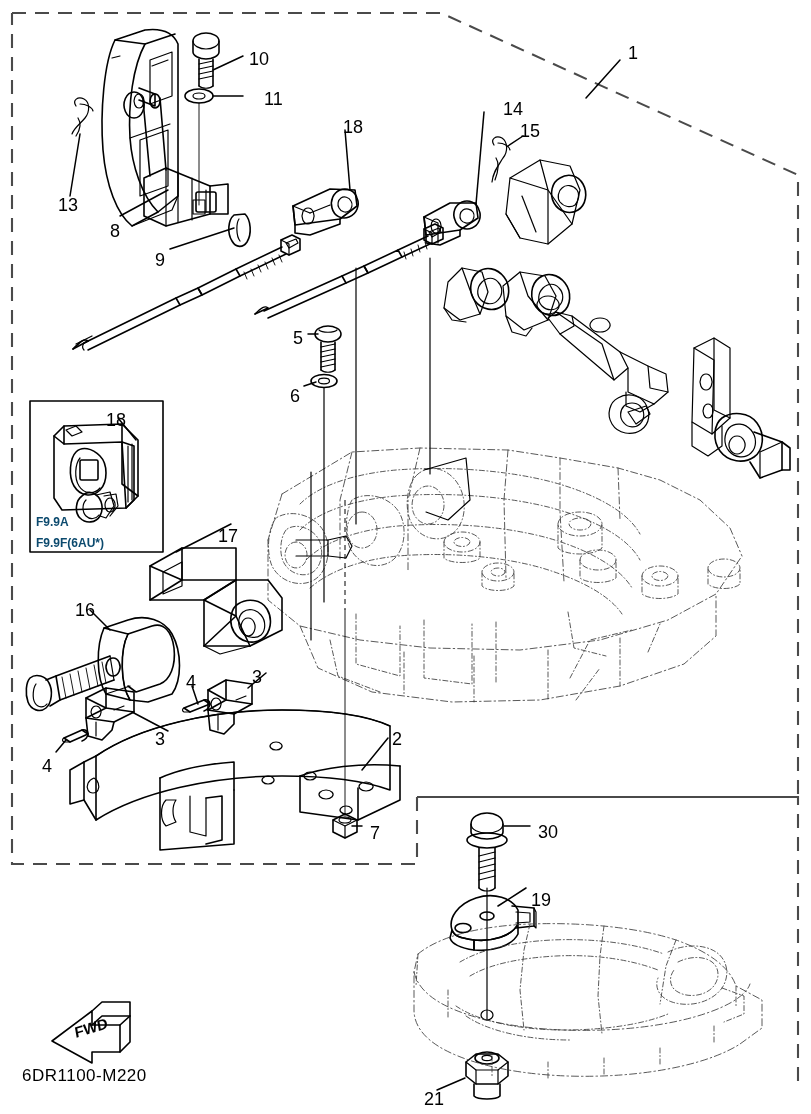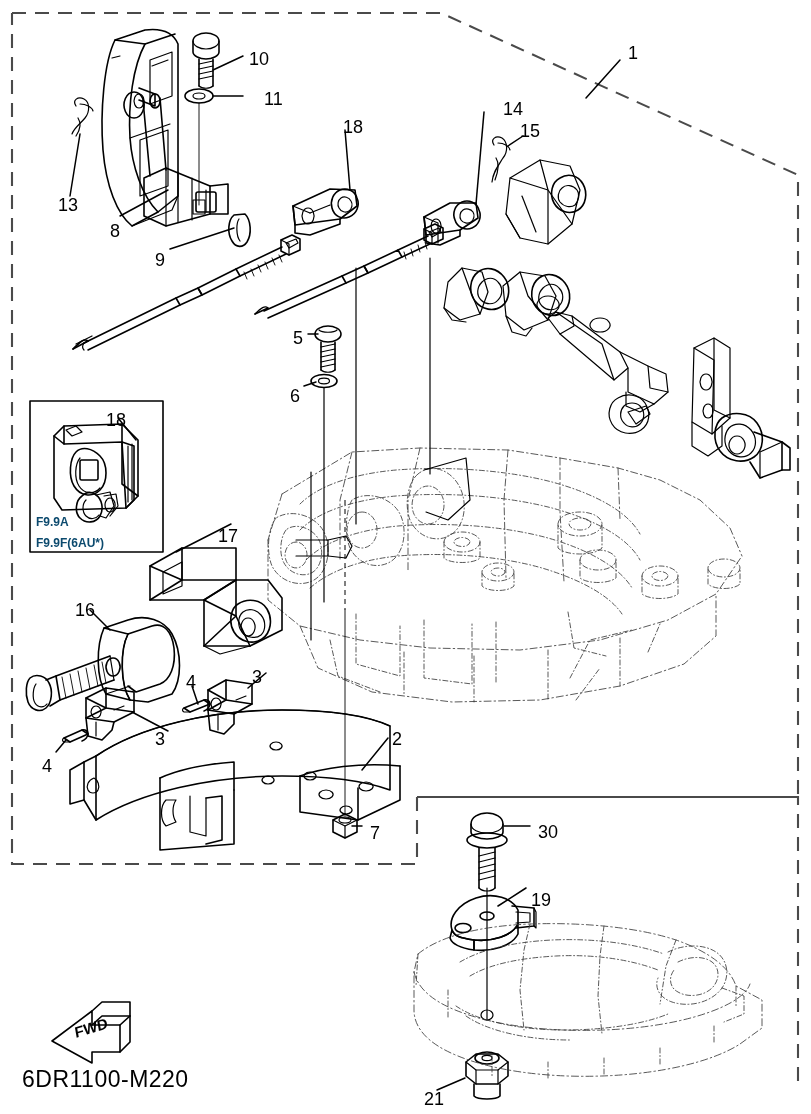--- a/index.html
+++ b/index.html
@@ -22,21 +22,21 @@
     font-size:12px;font-weight:700;color:#0c4a6e;line-height:1.15;white-space:nowrap;
   }
   .fwdtext{
     position:absolute;
     font-family:"Liberation Sans","DejaVu Sans",sans-serif;
     font-size:15px;font-weight:700;color:#000;white-space:nowrap;
   }
   .codetext{
     position:absolute;
     font-family:"Liberation Sans","DejaVu Sans",sans-serif;
-    font-size:23px;font-weight:400;letter-spacing:.5px;color:#000;white-space:nowrap;
+    font-size:17px;font-weight:400;letter-spacing:.5px;color:#000;white-space:nowrap;
   }
 </style>
 </head>
 <body>
 
 <svg id="sheet" viewBox="0 0 811 1114" xmlns="http://www.w3.org/2000/svg">
 
   <defs>
     <style>
       .ln  { fill:none; stroke:#000; stroke-width:1.6; stroke-linecap:round; stroke-linejoin:round; }

